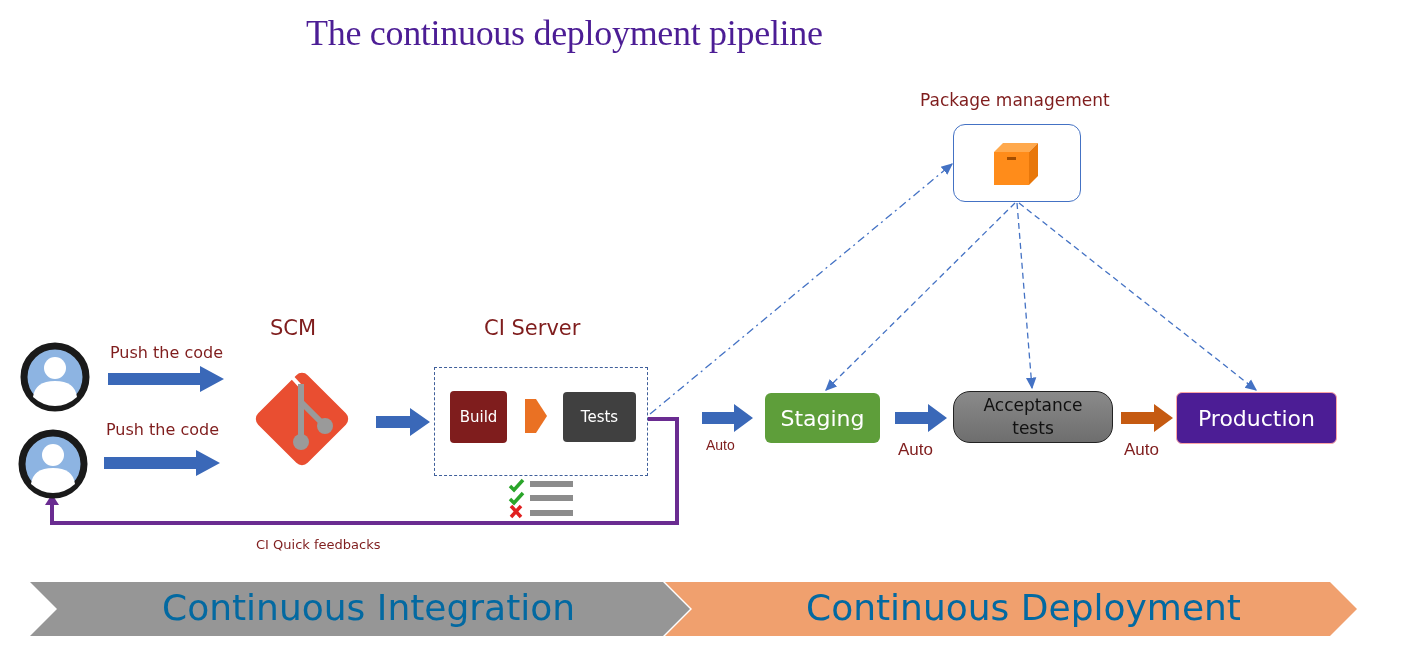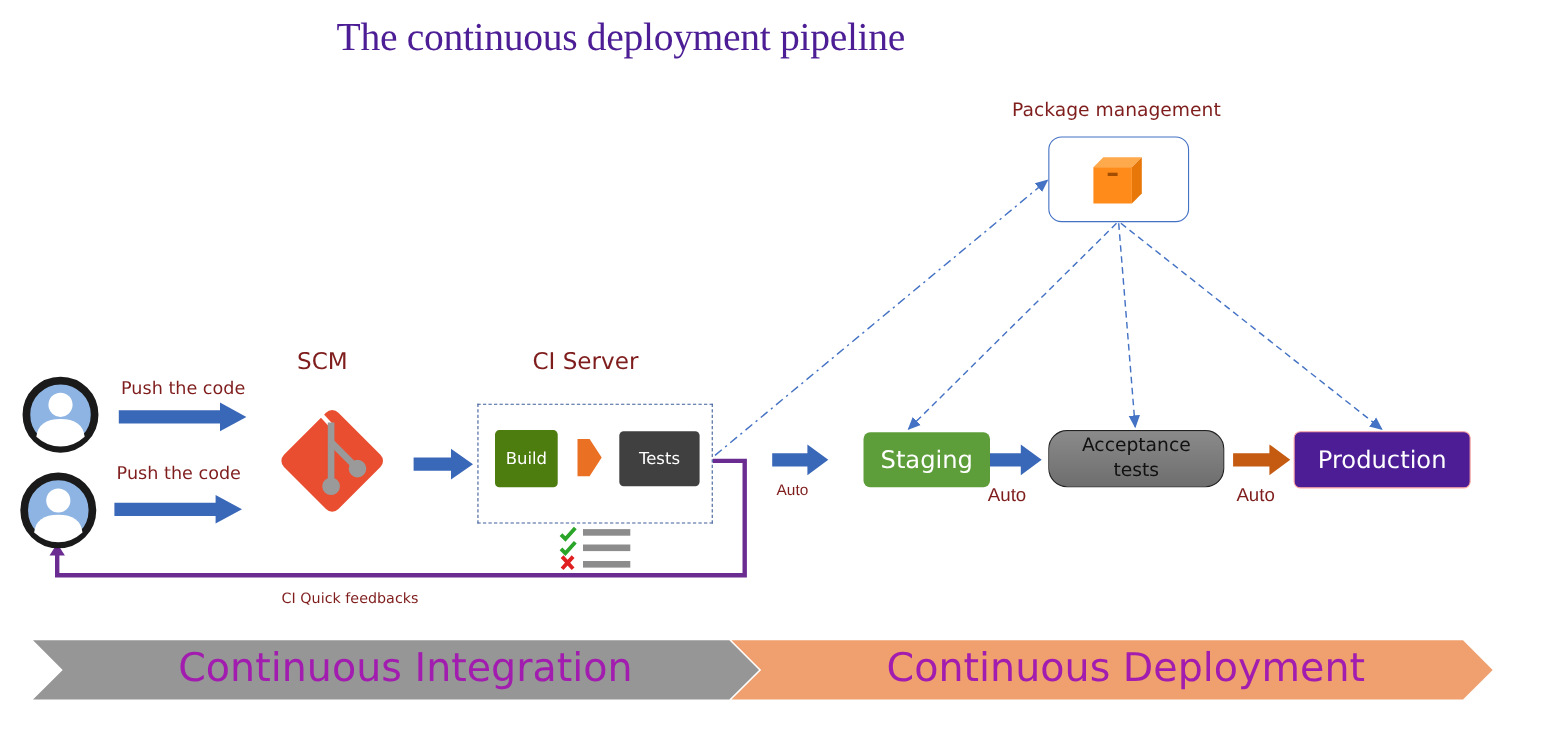--- a/index.html
+++ b/index.html
@@ -11,28 +11,28 @@
   .scm-label { left: 270px; top: 316px; font-size: 21px; }
   .ci-label { left: 484px; top: 316px; font-size: 21px; }
   .push1 { left: 110px; top: 343px; font-size: 16px; }
   .push2 { left: 106px; top: 420px; font-size: 16px; }
   .feedback { left: 256px; top: 537px; font-size: 13px; }
   .auto { font-size: 15px; font-family: "Liberation Sans", sans-serif; }
   .auto1 { left: 706px; top: 437px; font-size: 14px; }
   .auto2 { left: 898px; top: 440px; font-size: 17px; }
   .auto3 { left: 1124px; top: 440px; font-size: 17px; }
   .box { display: flex; align-items: center; justify-content: center; color: #fff; text-align: center; font-family: "DejaVu Sans", sans-serif; box-sizing: border-box; }
-  .build { left: 450px; top: 391px; width: 57px; height: 52px; background: #4d7c0f; border-radius: 4px; font-size: 15px; }
+  .build { left: 450px; top: 391px; width: 57px; height: 52px; background: #7f1d1d; border-radius: 4px; font-size: 15px; }
   .tests { left: 563px; top: 392px; width: 73px; height: 50px; background: #404040; border-radius: 4px; font-size: 15px; }
-  .staging { left: 765px; top: 393px; width: 115px; height: 50px; background: #5e9e3a; border-radius: 6px; font-size: 22px; margin-left: 20px; }
+  .staging { left: 765px; top: 393px; width: 115px; height: 50px; background: #5e9e3a; border-radius: 6px; font-size: 22px; }
   .accept { left: 953px; top: 391px; width: 160px; height: 52px; background: linear-gradient(#8a8a8a, #6e6e6e); border: 1.5px solid #222; border-radius: 17px; font-size: 17px; line-height: 1.35; color: #111; }
   .prod { left: 1176px; top: 392px; width: 161px; height: 52px; background: #4c1d95; border-radius: 6px; font-size: 22px; border: 1px solid #fca5a5; }
   .ciframe { left: 434px; top: 367px; width: 214px; height: 109px; border: 1px dashed #3f5f9a; box-sizing: border-box; }
   .pkgbox { left: 953px; top: 124px; width: 128px; height: 78px; border: 1.5px solid #4472c4; border-radius: 12px; box-sizing: border-box; background: #fff; }
-  .banner-text { font-size: 36px; color: #a21caf; font-family: "DejaVu Sans", sans-serif; }
+  .banner-text { font-size: 36px; color: #0369a1; font-family: "DejaVu Sans", sans-serif; }
 </style>
 </head>
 <body>
 
 <div class="abs title">The continuous deployment pipeline</div>
 
 <svg class="abs" style="left:0;top:0" width="1406" height="663">
   <defs>
     <marker id="ah" markerWidth="10" markerHeight="10" refX="8" refY="5" orient="auto">
       <path d="M0,1 L9,5 L0,9 z" fill="#4472c4"></path>

